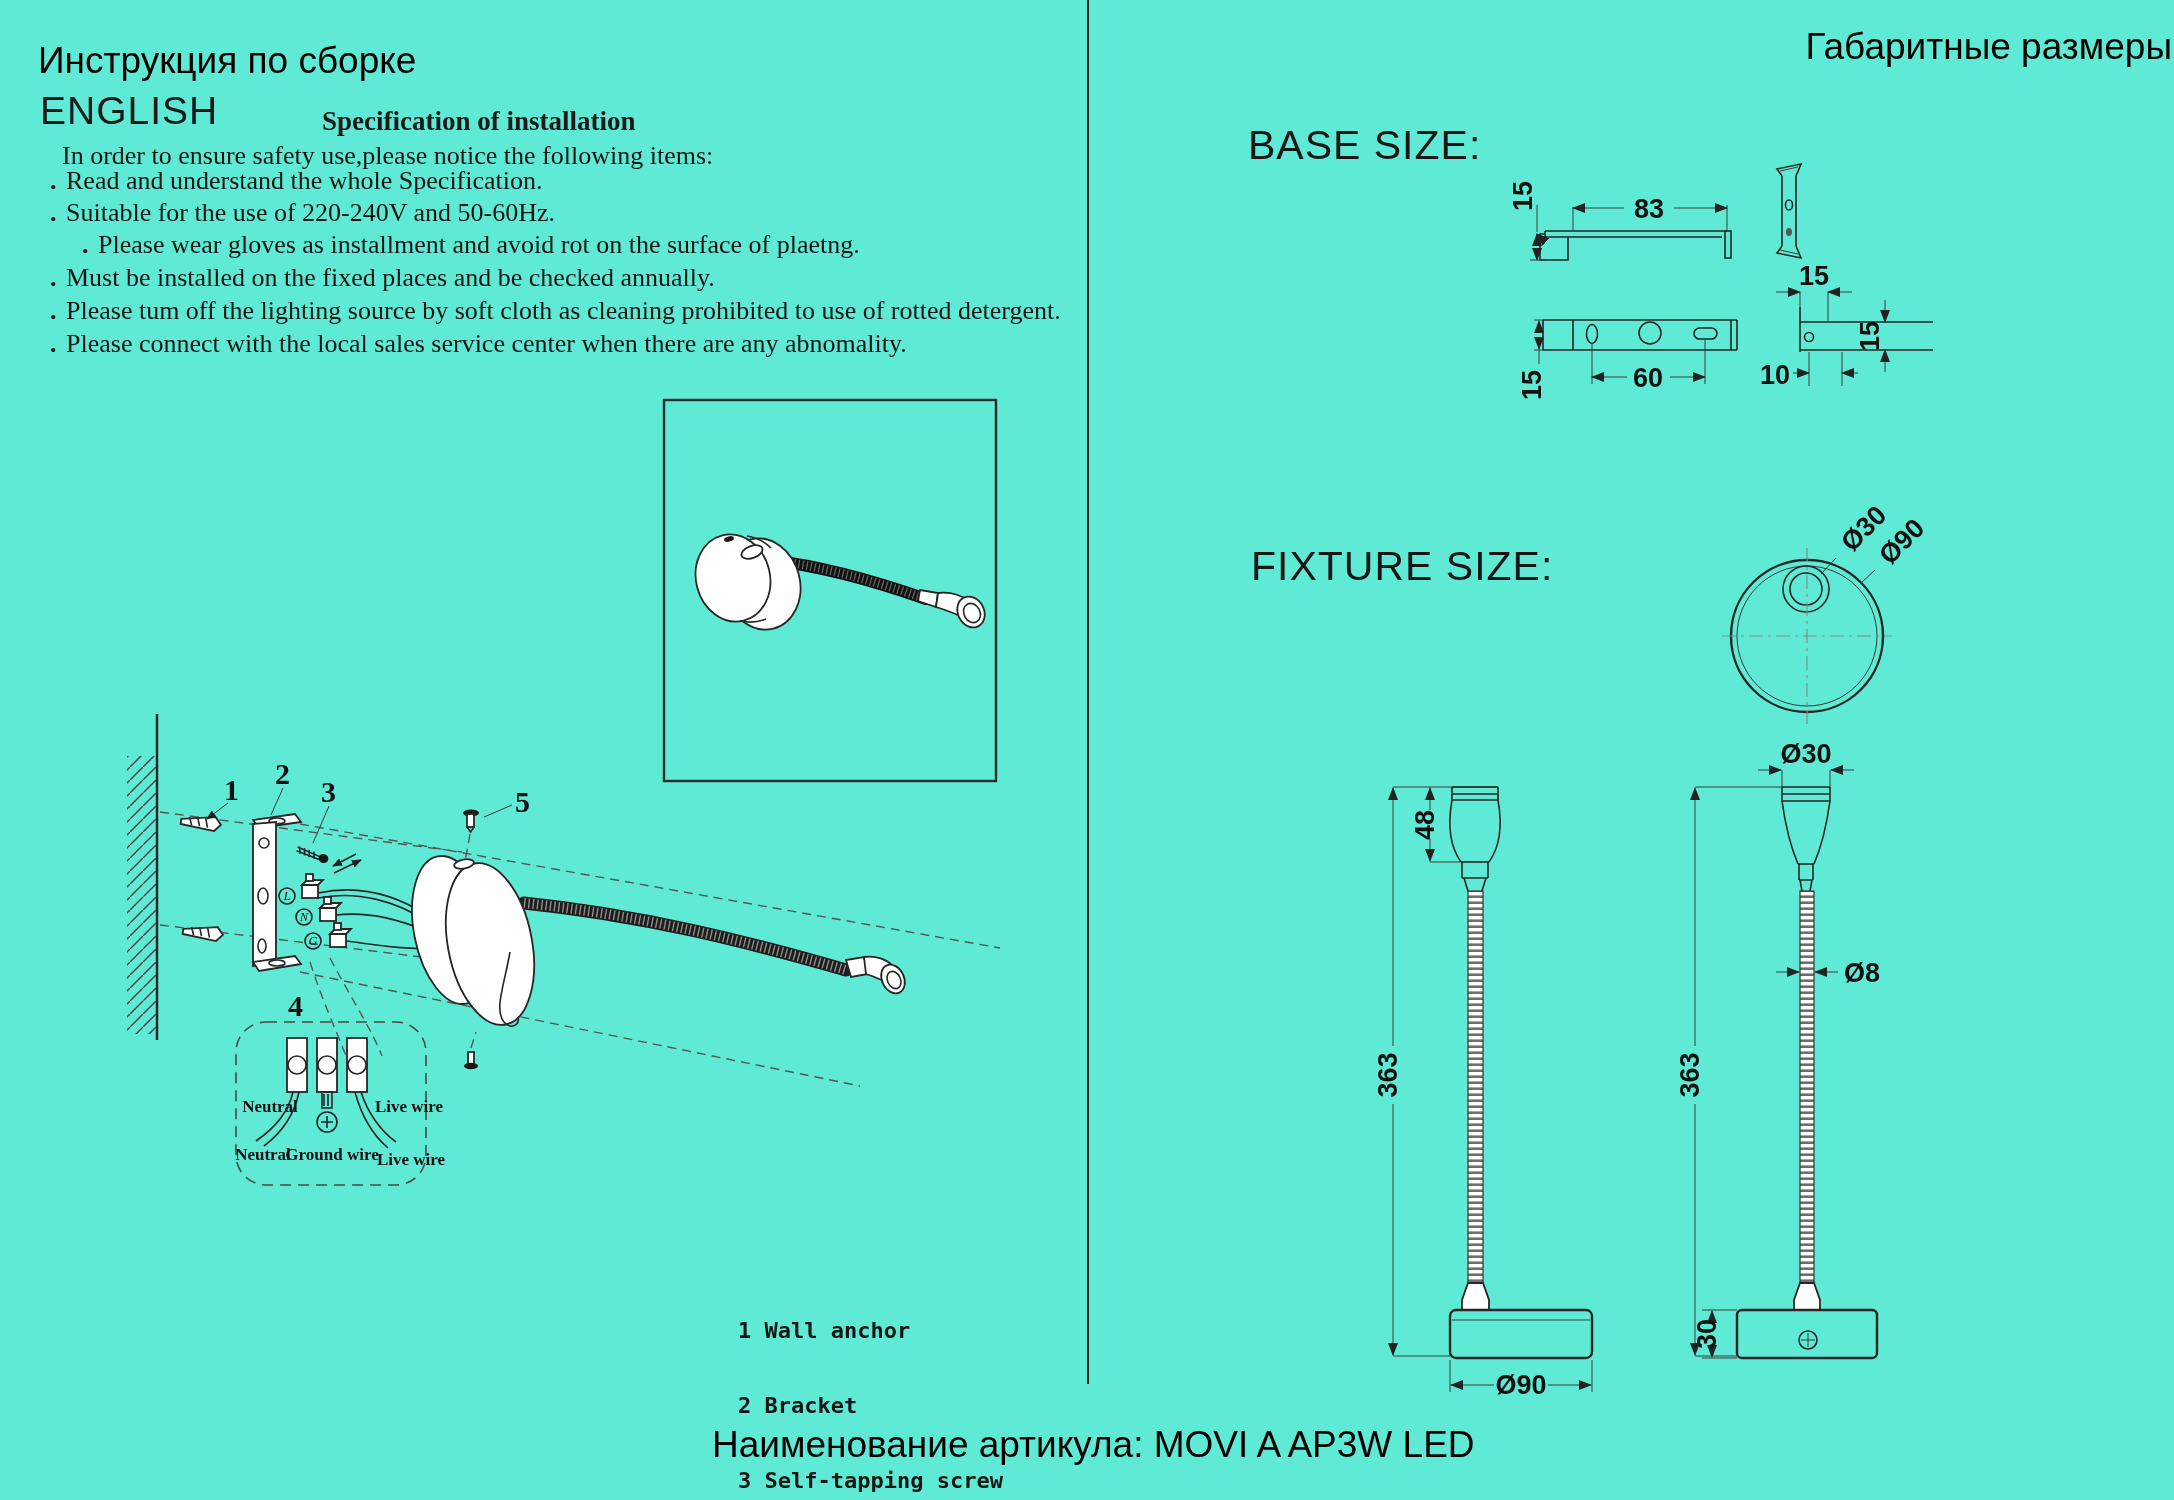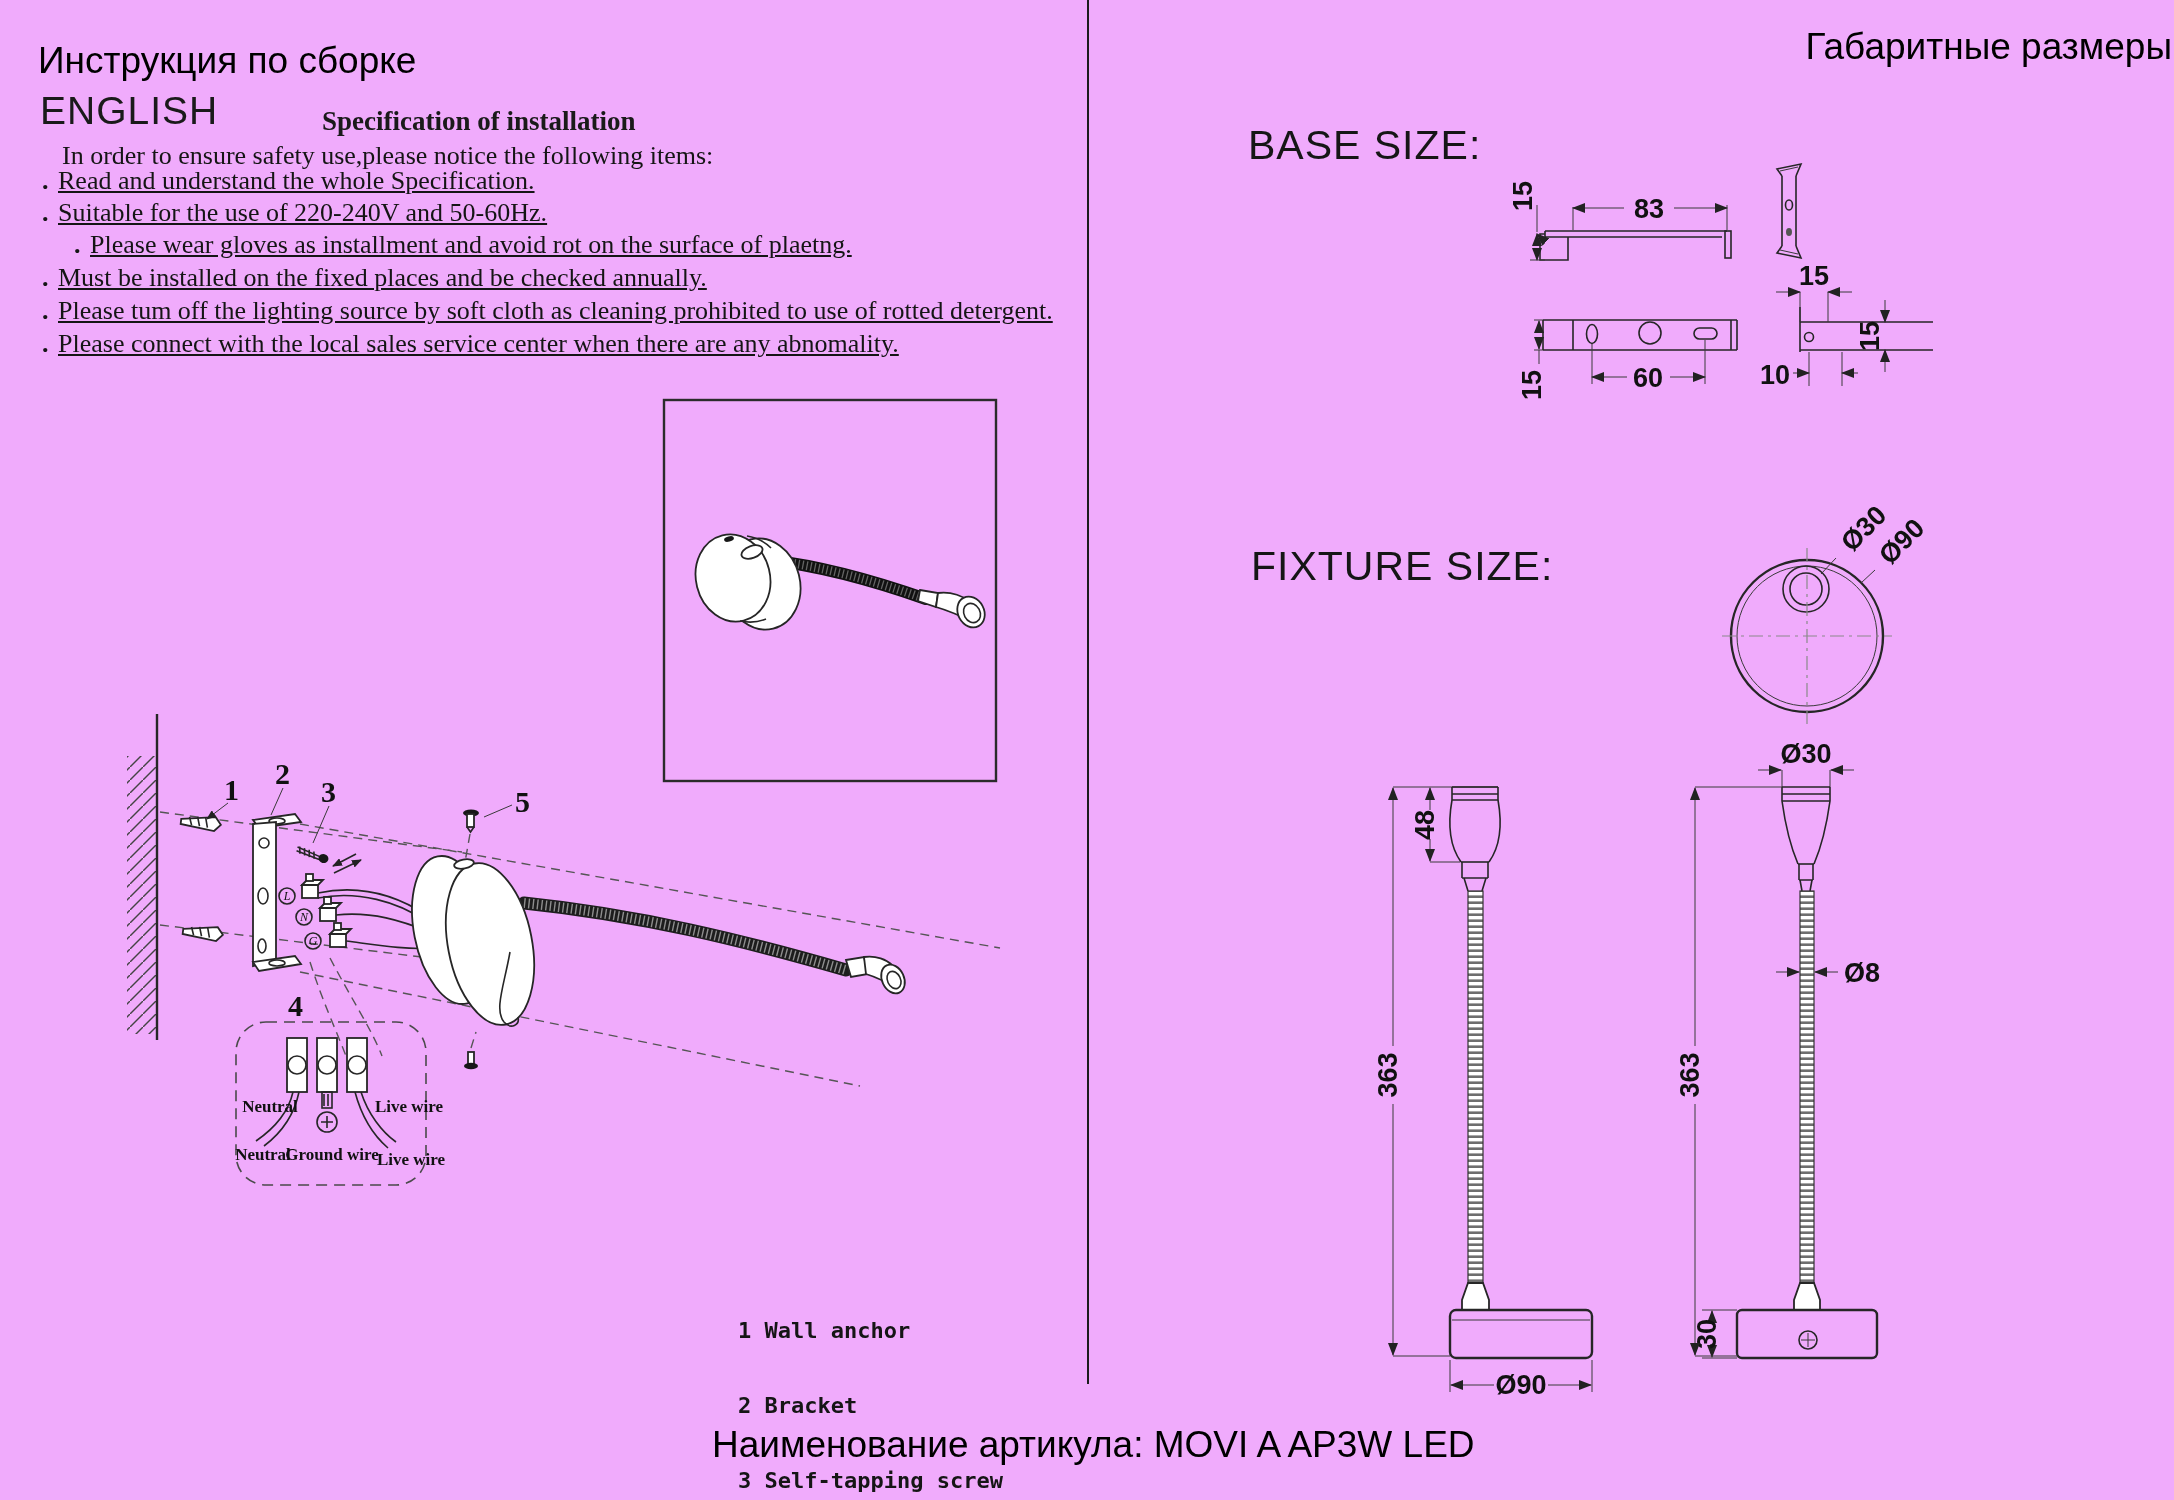--- a/index.html
+++ b/index.html
@@ -1,25 +1,25 @@
 <!DOCTYPE html>
 <html><head>
 <meta charset="utf-8">
 <style>
   html,body{margin:0;padding:0;background:#fff;}
-  #page{position:relative;width:2174px;height:1500px;background:#f0abfc;overflow:hidden;
+  #page{position:relative;width:2174px;height:1500px;background:#5eead4;overflow:hidden;
         font-family:"Liberation Sans",sans-serif;color:#111;}
   .abs{position:absolute;}
   .ru-title{font-size:37px;color:#000;}
   .eng{font-size:39px;letter-spacing:1px;color:#1a1a1a;text-align:right;}
   .serif{font-family:"Liberation Serif",serif;}
   .subtitle{font-size:27px;color:#1a1a1a;}
   .intro{font-size:26px;color:#151515;}
   .bullets{font-size:26px;color:#151515;}
-  .li{position:absolute;left:0;white-space:nowrap;text-decoration:underline;}
+  .li{position:absolute;left:8px;white-space:nowrap;}
   .dot{display:inline-block;width:16px;font-weight:bold;}
   .heading{font-size:41px;letter-spacing:1px;color:#161616;margin-top:8px;}
   .parts{font-family:"DejaVu Sans Mono",monospace;font-size:22px;font-weight:bold;
          line-height:25px;color:#151515;white-space:pre;}
   .footer{font-size:37px;color:#000;}
   .divider{width:2px;background:#1c1c1c;}
   
   .ln{fill:none;stroke:#262626;stroke-width:1.6px;}
   .thk{fill:none;stroke:#262626;stroke-width:2.4px;}
   .thin{fill:none;stroke:#3a3a3a;stroke-width:1px;}

